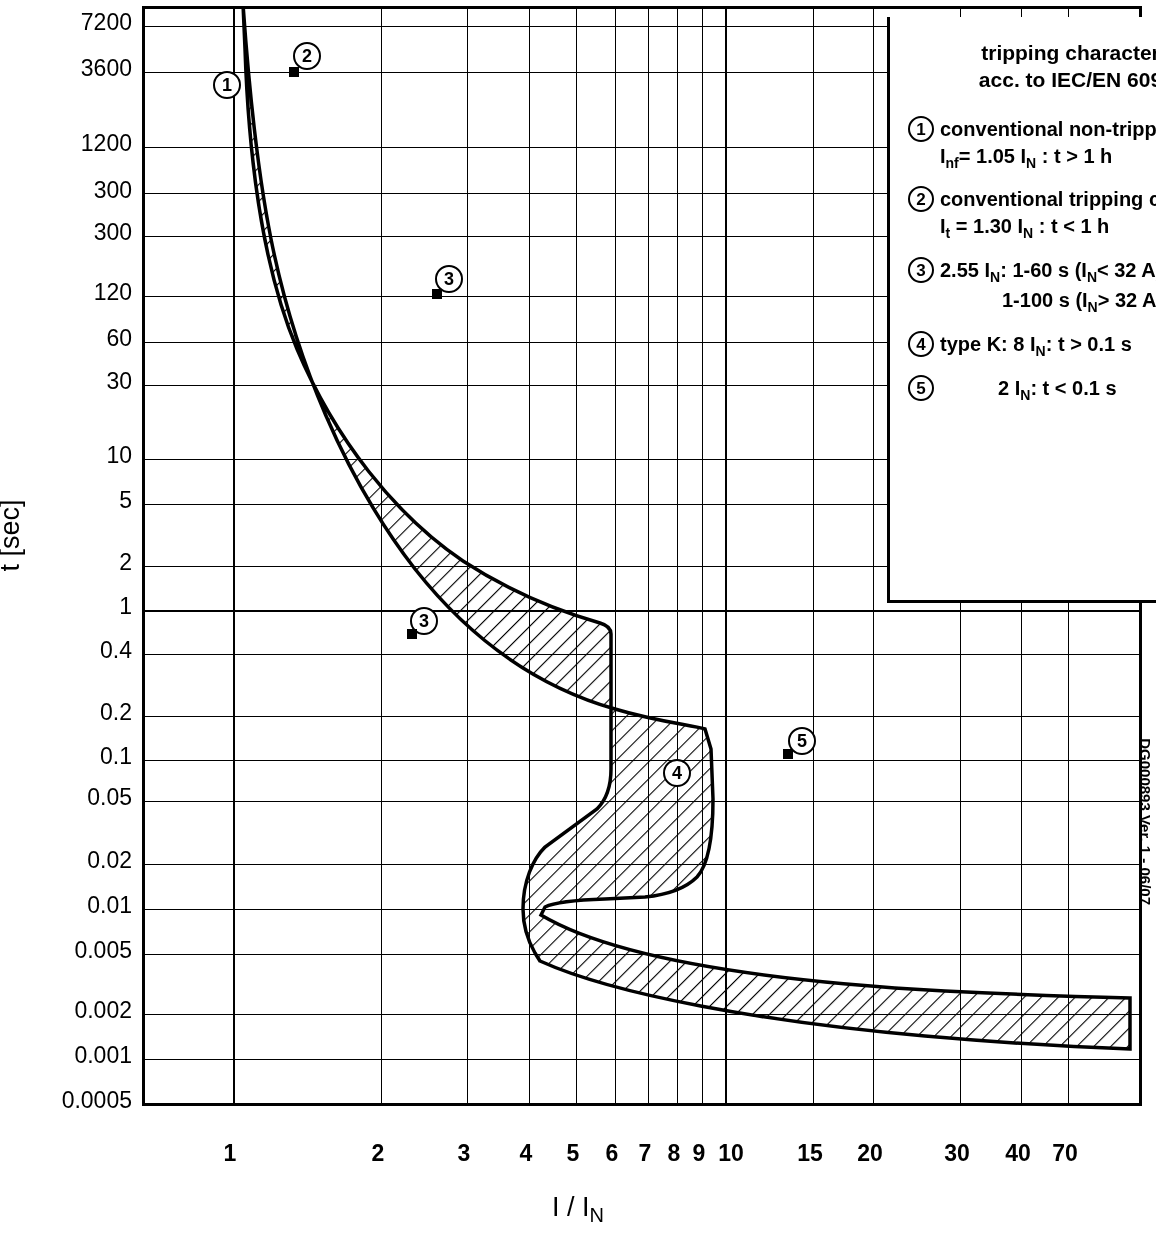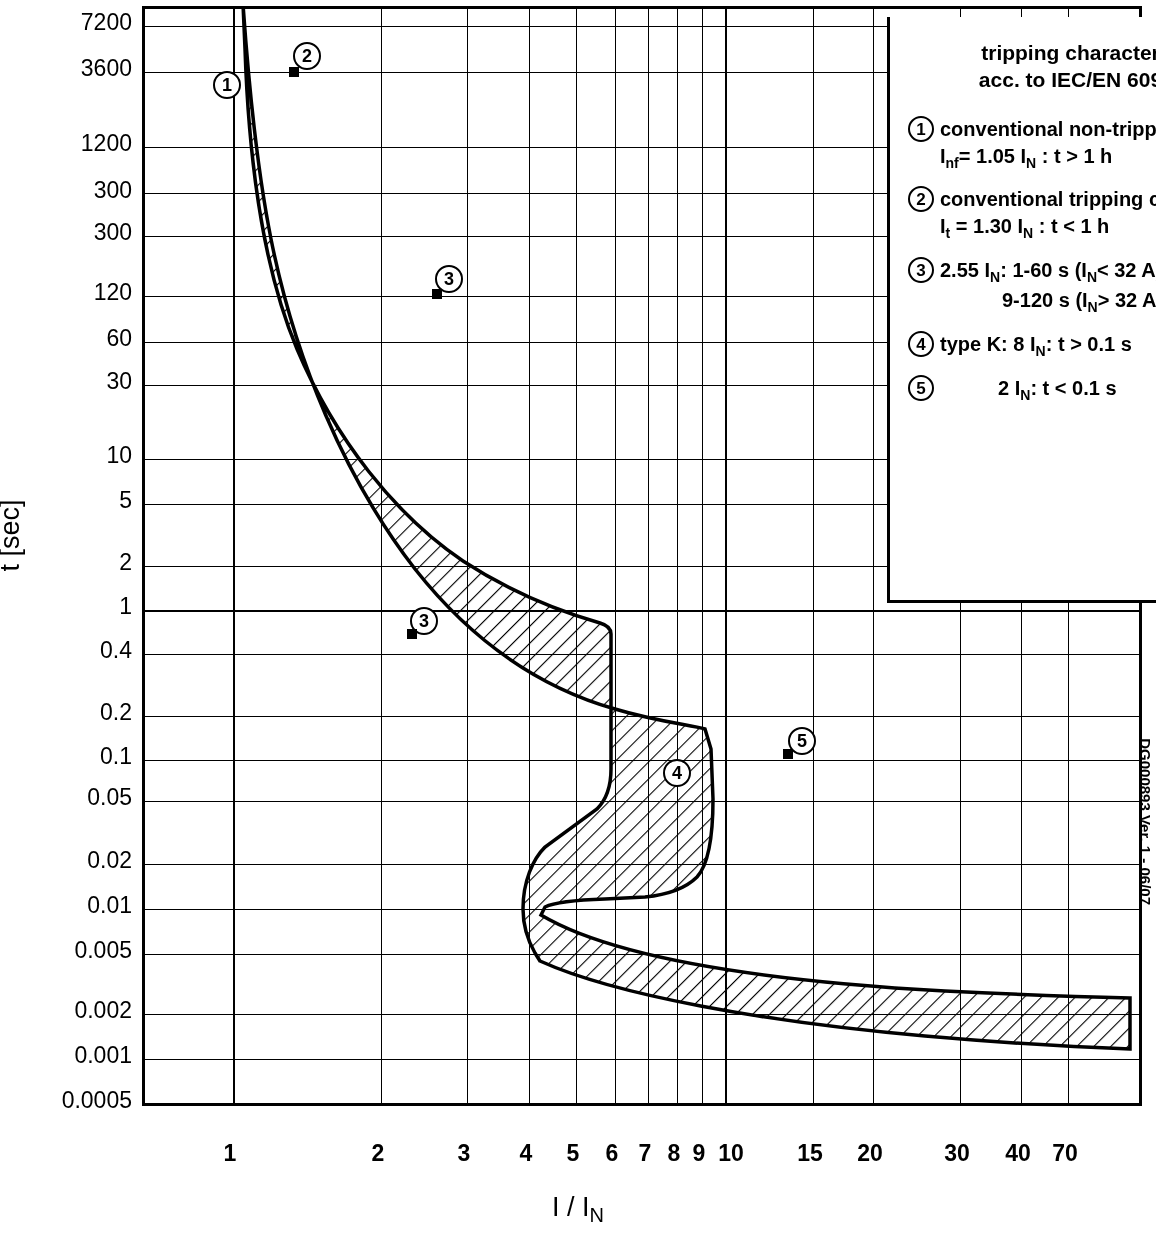--- a/index.html
+++ b/index.html
@@ -284,21 +284,21 @@
         <div class="legend-text">
           <span>conventional tripping current</span><br>
           <span>I</span><span class="sub">t</span><span> = 1.30 I</span><span class="sub">N</span><span> : t &lt; 1 h</span>
         </div>
       </div>
 
       <div class="legend-row">
         <div class="circnum">3</div>
         <div class="legend-text">
           <span>2.55 I</span><span class="sub">N</span><span>:  1-60 s (I</span><span class="sub">N</span><span>&lt; 32 A)</span><br>
-          <span style="padding-left:62px">9-120 s (I</span><span class="sub">N</span><span>&gt; 32 A)</span>
+          <span style="padding-left:62px">1-100 s (I</span><span class="sub">N</span><span>&gt; 32 A)</span>
         </div>
       </div>
 
       <div class="legend-row">
         <div class="circnum">4</div>
         <div class="legend-text">
           <span>type K:   8 I</span><span class="sub">N</span><span>: t &gt; 0.1 s</span>
         </div>
       </div>
 

